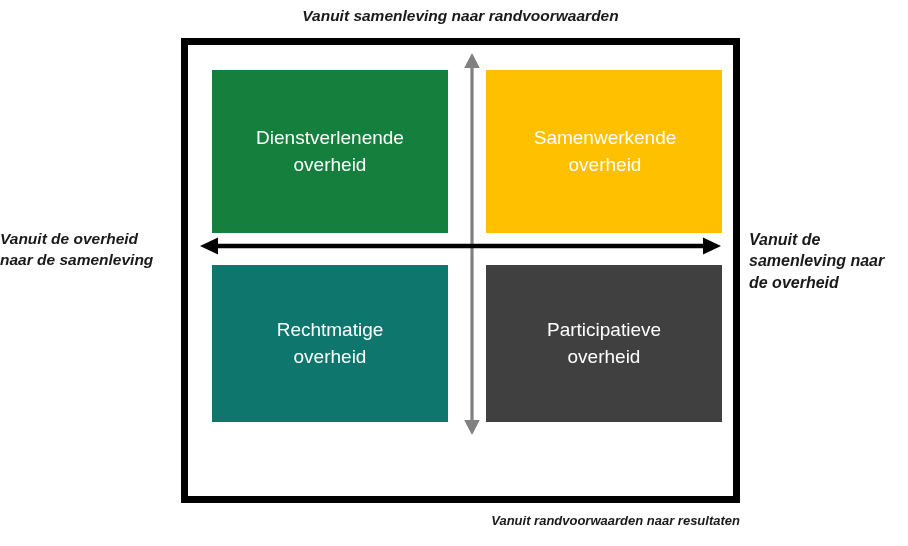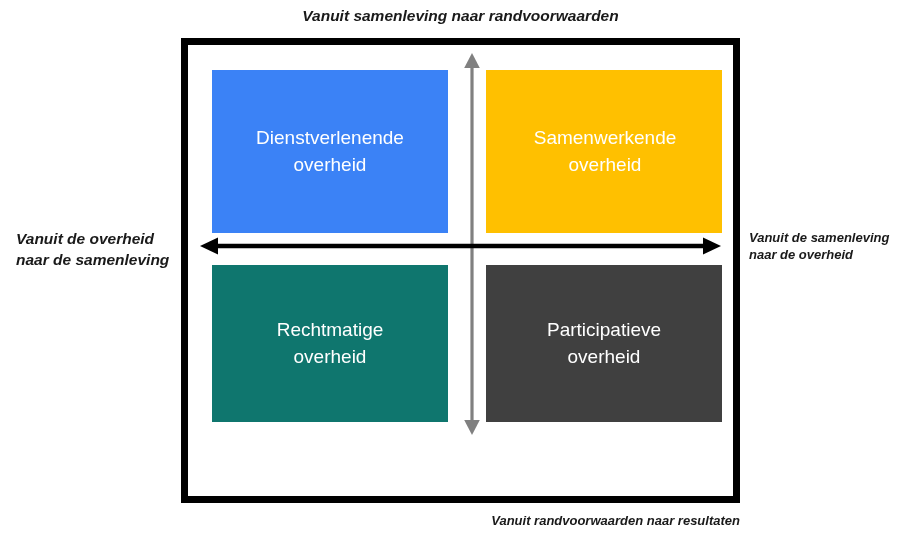--- a/index.html
+++ b/index.html
@@ -33,32 +33,32 @@
     font-size: 15.5px;
   }
   #caption-bottom {
     left: 181px;
     top: 512px;
     width: 559px;
     text-align: right;
     font-size: 13px;
   }
   #caption-left {
-    left: 16px;
+    left: 0;
     top: 229px;
     width: 168px;
     text-align: left;
     font-size: 15.5px;
   }
   #caption-right {
     left: 749px;
     top: 229px;
     width: 152px;
     text-align: left;
-    font-size: 13px;
+    font-size: 16px;
   }
 
   
   #matrix-frame {
     position: absolute;
     left: 181px;
     top: 38px;
     width: 559px;
     height: 465px;
     border: 7px solid #000000;
@@ -146,21 +146,21 @@
       <polygon points="10,0 2.2,15 17.8,15" fill="#808080"></polygon>
       <polygon points="10,382 2.2,367 17.8,367" fill="#808080"></polygon>
     </svg>
 
     <svg id="horizontal-axis-arrow" viewBox="0 0 521 22" preserveAspectRatio="none">
       <line x1="16" y1="11" x2="505" y2="11" stroke="#000000" stroke-width="4.4"></line>
       <polygon points="0,11 18,2.6 18,19.4" fill="#000000"></polygon>
       <polygon points="521,11 503,2.6 503,19.4" fill="#000000"></polygon>
     </svg>
 
-    <div class="quadrant" id="quadrant-top-left" style="background-color: #3b82f6; color: rgb(255, 255, 255);">
+    <div class="quadrant" id="quadrant-top-left" style="background-color: #15803d; color: rgb(255, 255, 255);">
       <span>Dienstverlenende
 overheid</span>
     </div>
 
     <div class="quadrant" id="quadrant-top-right" style="background-color: rgb(255, 192, 0); color: rgb(255, 255, 255);">
       <span>Samenwerkende
 overheid</span>
     </div>
 
     <div class="quadrant" id="quadrant-bottom-left" style="background-color: #0f766e; color: rgb(255, 255, 255);">

